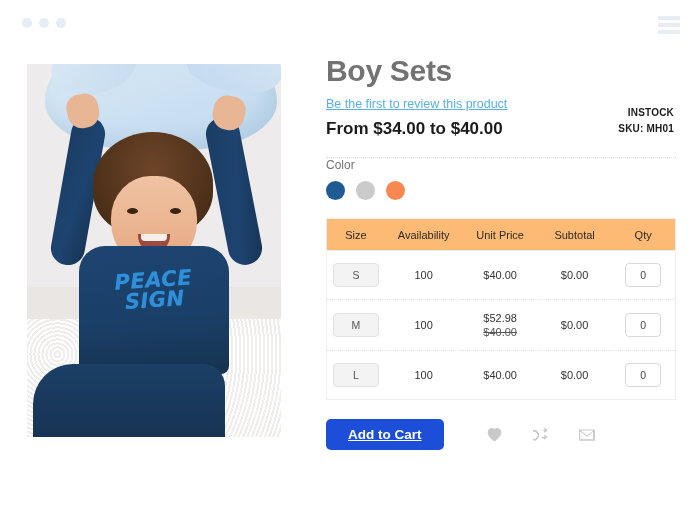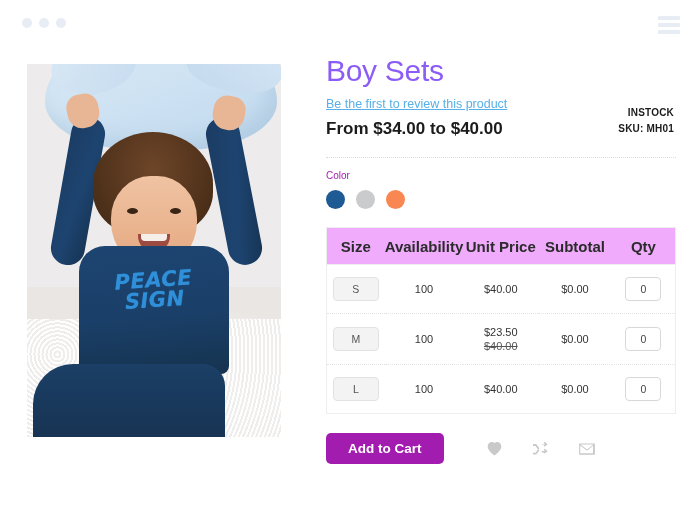--- a/index.html
+++ b/index.html
@@ -237,22 +237,22 @@
   .details {
     position: absolute;
     left: 326px;
     top: 0;
     width: 350px;
   }
   .product-title {
     margin: 0;
     padding-top: 8px;
     font-size: 30px;
-    font-weight: normal;
-    color: #8b5cf6;
+    font-weight: bold;
+    color: #737373;
     letter-spacing: -.3px;
   }
   .review-link {
     display: inline-block;
     margin-top: 9px;
     font-size: 12.5px;
     color: #57b0e8;
     text-decoration: none;
     cursor: pointer;
   }
@@ -280,23 +280,22 @@
     color: #1b1b1b;
     letter-spacing: .2px;
   }
   .divider {
     margin-top: 14px;
     border-top: 1px dotted #dcdcdc;
     height: 0;
   }
 
   .swatch-label {
-    margin-top: 12px;
-    font-size: 10px;
-    color: #a21caf;
+    font-size: 12px;
+    color: #737373;
   }
   .swatches {
     margin-top: 9px;
     display: flex;
     gap: 11px;
   }
   .swatch {
     width: 19px;
     height: 19px;
     border-radius: 50%;
@@ -305,23 +304,23 @@
 
   
   .grouped-table {
     margin-top: 18px;
     width: 350px;
     border: 1px solid #eeeeee;
     border-collapse: collapse;
     background: #fff;
   }
   .grouped-table th {
-    background: #f0abfc;
-    font-size: 15px;
-    font-weight: bold;
+    background: #fdba74;
+    font-size: 11px;
+    font-weight: normal;
     color: #2b2b2b;
     padding: 10px 0 9px;
     text-align: center;
     border: none;
   }
   .grouped-table td {
     font-size: 11px;
     color: #333;
     text-align: center;
     padding: 12px 0;
@@ -493,21 +492,21 @@
             <td>
               <input class="qty-input" type="text" value="0" style="">
             </td>
           </tr>
           <tr>
             <td>
               <span class="size-chip">M</span>
             </td>
             <td>100</td>
             <td>
-              <span class="price-special">$23.50</span>
+              <span class="price-special">$52.98</span>
               <span class="price-old">$40.00</span>
             </td>
             <td>$0.00</td>
             <td>
               <input class="qty-input" type="text" value="0" style="">
             </td>
           </tr>
           <tr>
             <td>
               <span class="size-chip">L</span>
@@ -518,21 +517,21 @@
             </td>
             <td>$0.00</td>
             <td>
               <input class="qty-input" type="text" value="0" style="">
             </td>
           </tr>
         </tbody>
       </table>
 
       <div class="actions">
-        <button class="add-to-cart" style="background: #a21caf;">Add to Cart</button>
+        <button class="add-to-cart" style="background: #1d4ed8; text-decoration: underline;">Add to Cart</button>
 
         <span class="icon-btn">
           <svg width="17" height="15" viewBox="0 0 24 22" aria-hidden="true">
             <path d="M12 21S2 14.5 2 7.9C2 4.1 5 1.5 8.2 1.5c2.1 0 3.3 1 3.8 1.8.5-.8 1.7-1.8 3.8-1.8C19 1.5 22 4.1 22 7.9 22 14.5 12 21 12 21z"></path>
           </svg>
         </span>
 
         <span class="icon-btn">
           <svg width="19" height="15" viewBox="0 0 24 20" aria-hidden="true">
             <path d="M2 4h4.2l4.3 5.5-1.5 2L5.4 6.5H2V4zm0 11.5h3.4l3.6-5 1.5 2-4.3 5.5H2v-2.5z"></path>

